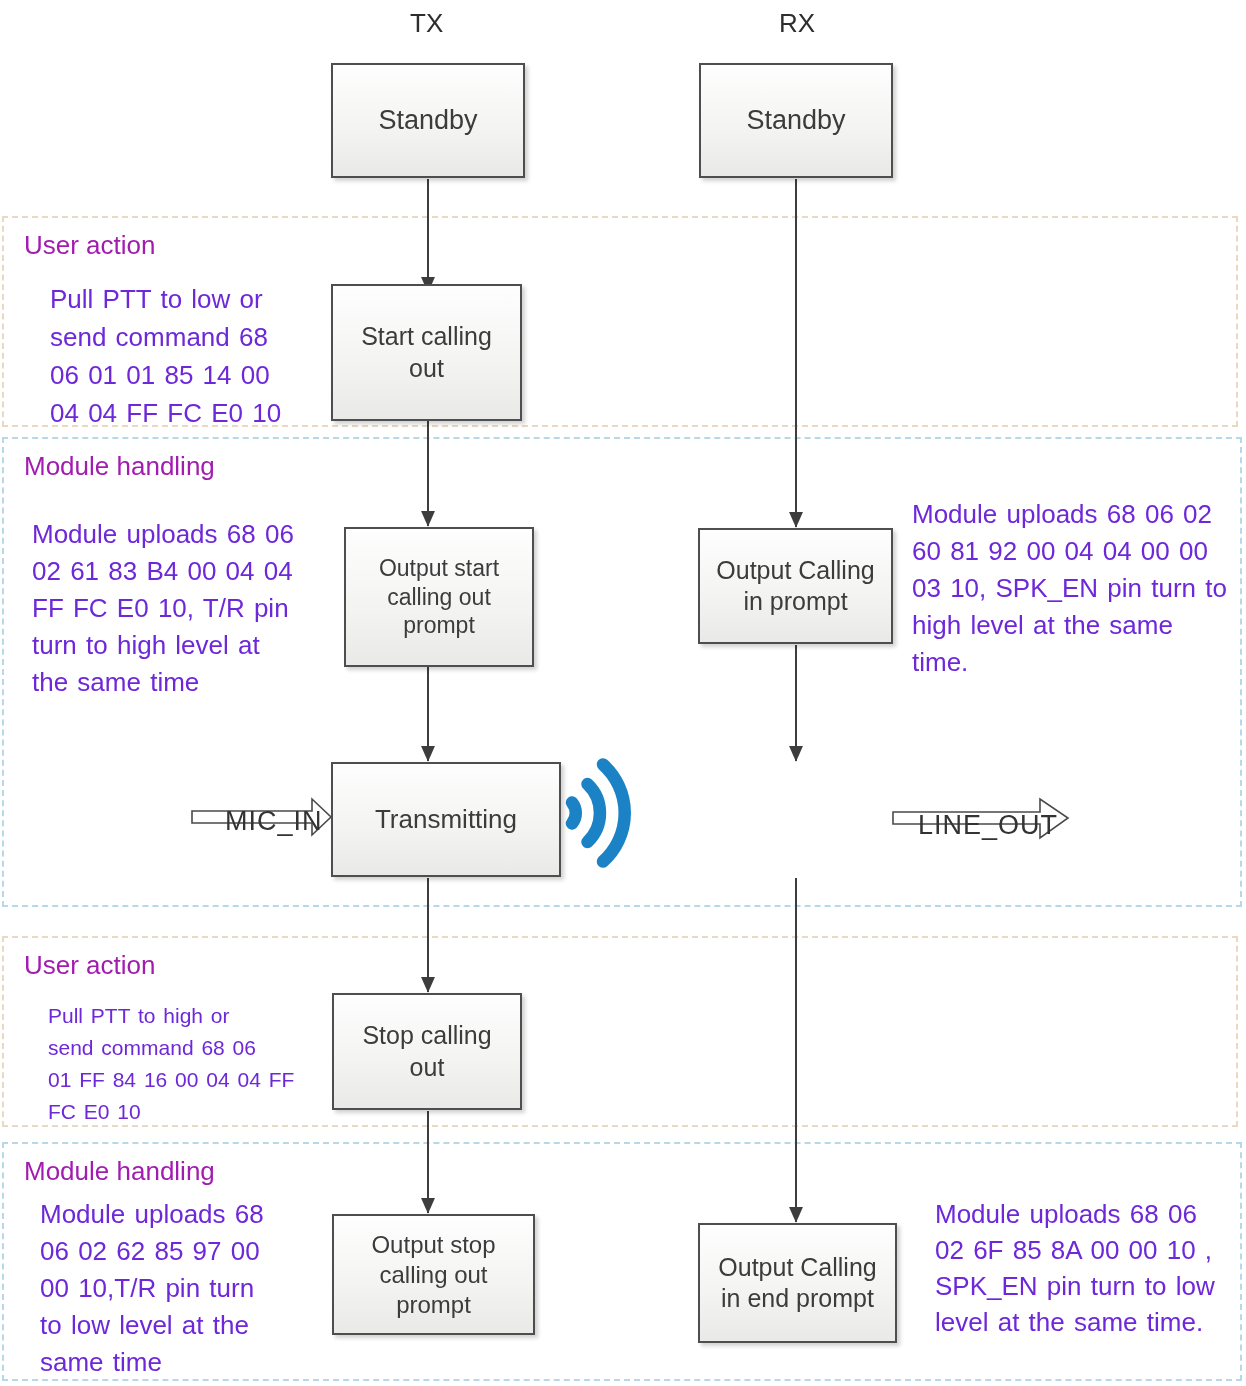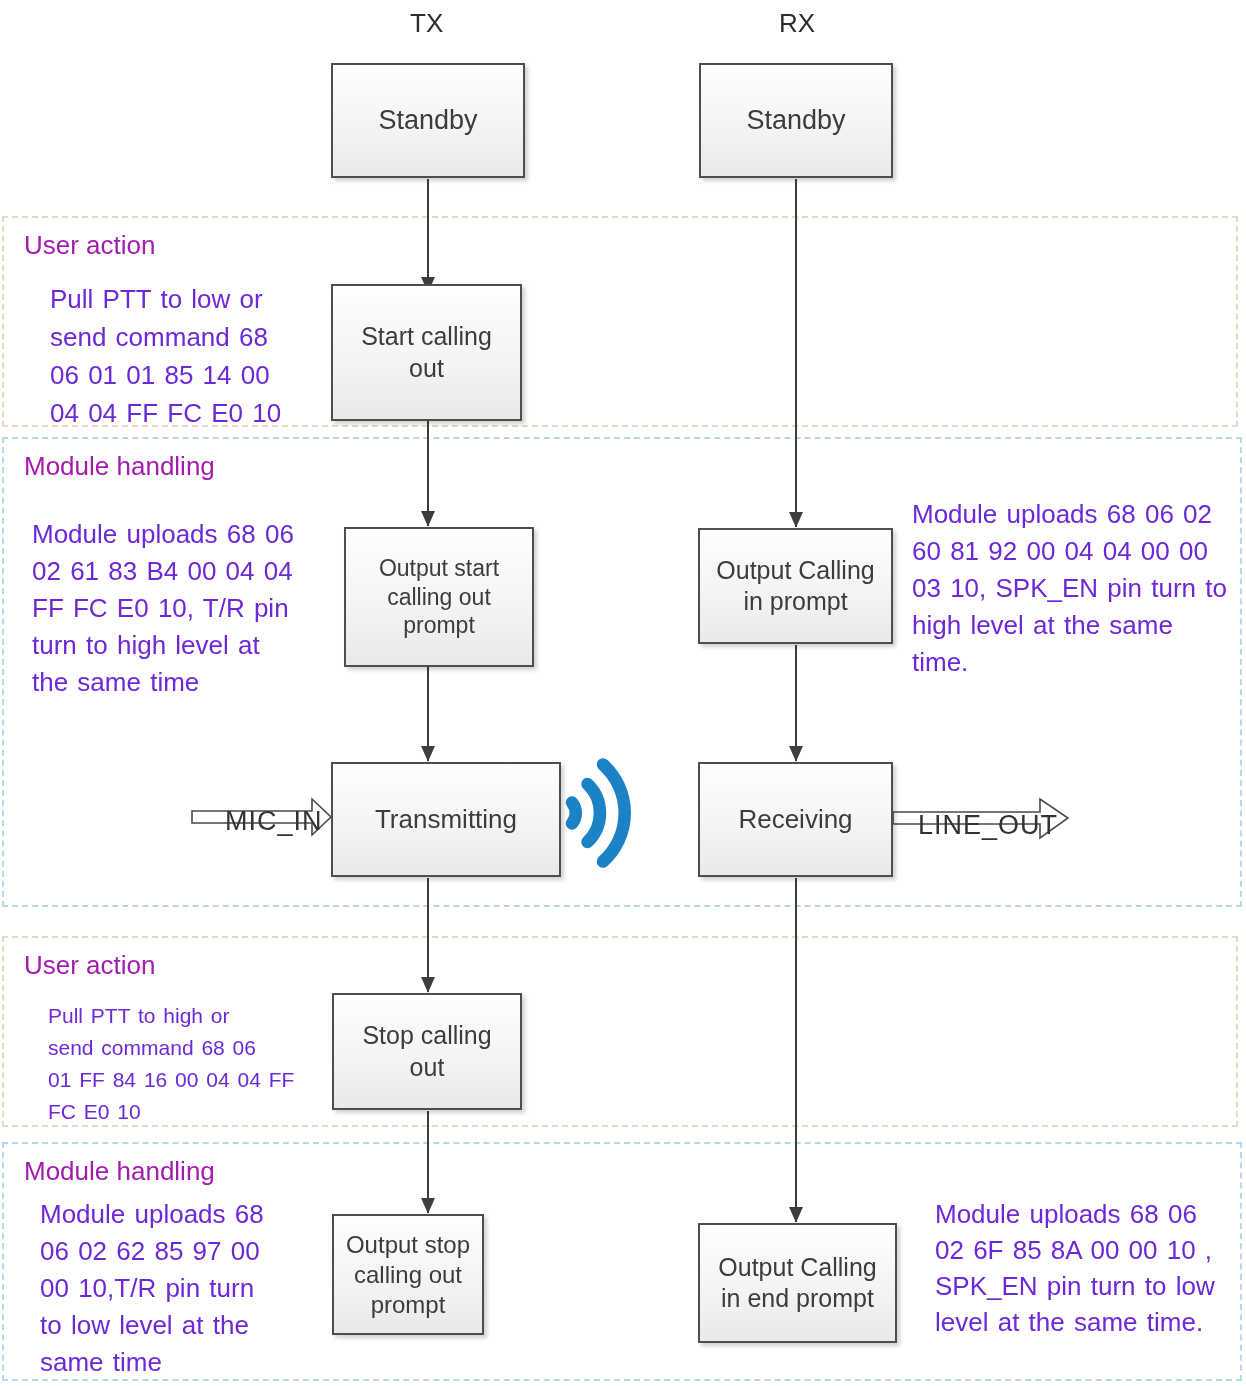--- a/index.html
+++ b/index.html
@@ -100,28 +100,25 @@
 calling out
 prompt</span>
   </div>
   <div class="node" style="left:698px;top:528px;width:195px;height:116px;">
     <span class="node-text">Output Calling
 in prompt</span>
   </div>
   <div class="node" style="left:331px;top:762px;width:230px;height:115px;font-size:26px;">
     <span class="node-text">Transmitting</span>
   </div>
-  <div class="node" style="left:698px;top:762px;width:195px;height:115px;font-size:26px;">
-    <span class="node-text">Receiving</span>
-  </div>
   <div class="node" style="left:332px;top:993px;width:190px;height:117px;">
     <span class="node-text">Stop calling
 out</span>
   </div>
-  <div class="node" style="left:332px;top:1214px;width:152px;height:121px;font-size:24px;">
+  <div class="node" style="left:332px;top:1214px;width:203px;height:121px;font-size:24px;">
     <span class="node-text">Output stop
 calling out
 prompt</span>
   </div>
   <div class="node" style="left:698px;top:1223px;width:199px;height:120px;">
     <span class="node-text">Output Calling
 in end prompt</span>
   </div>
 
   <div class="note" style="left:50px;top:280px;width:250px;line-height:38px;">Pull PTT to low or

